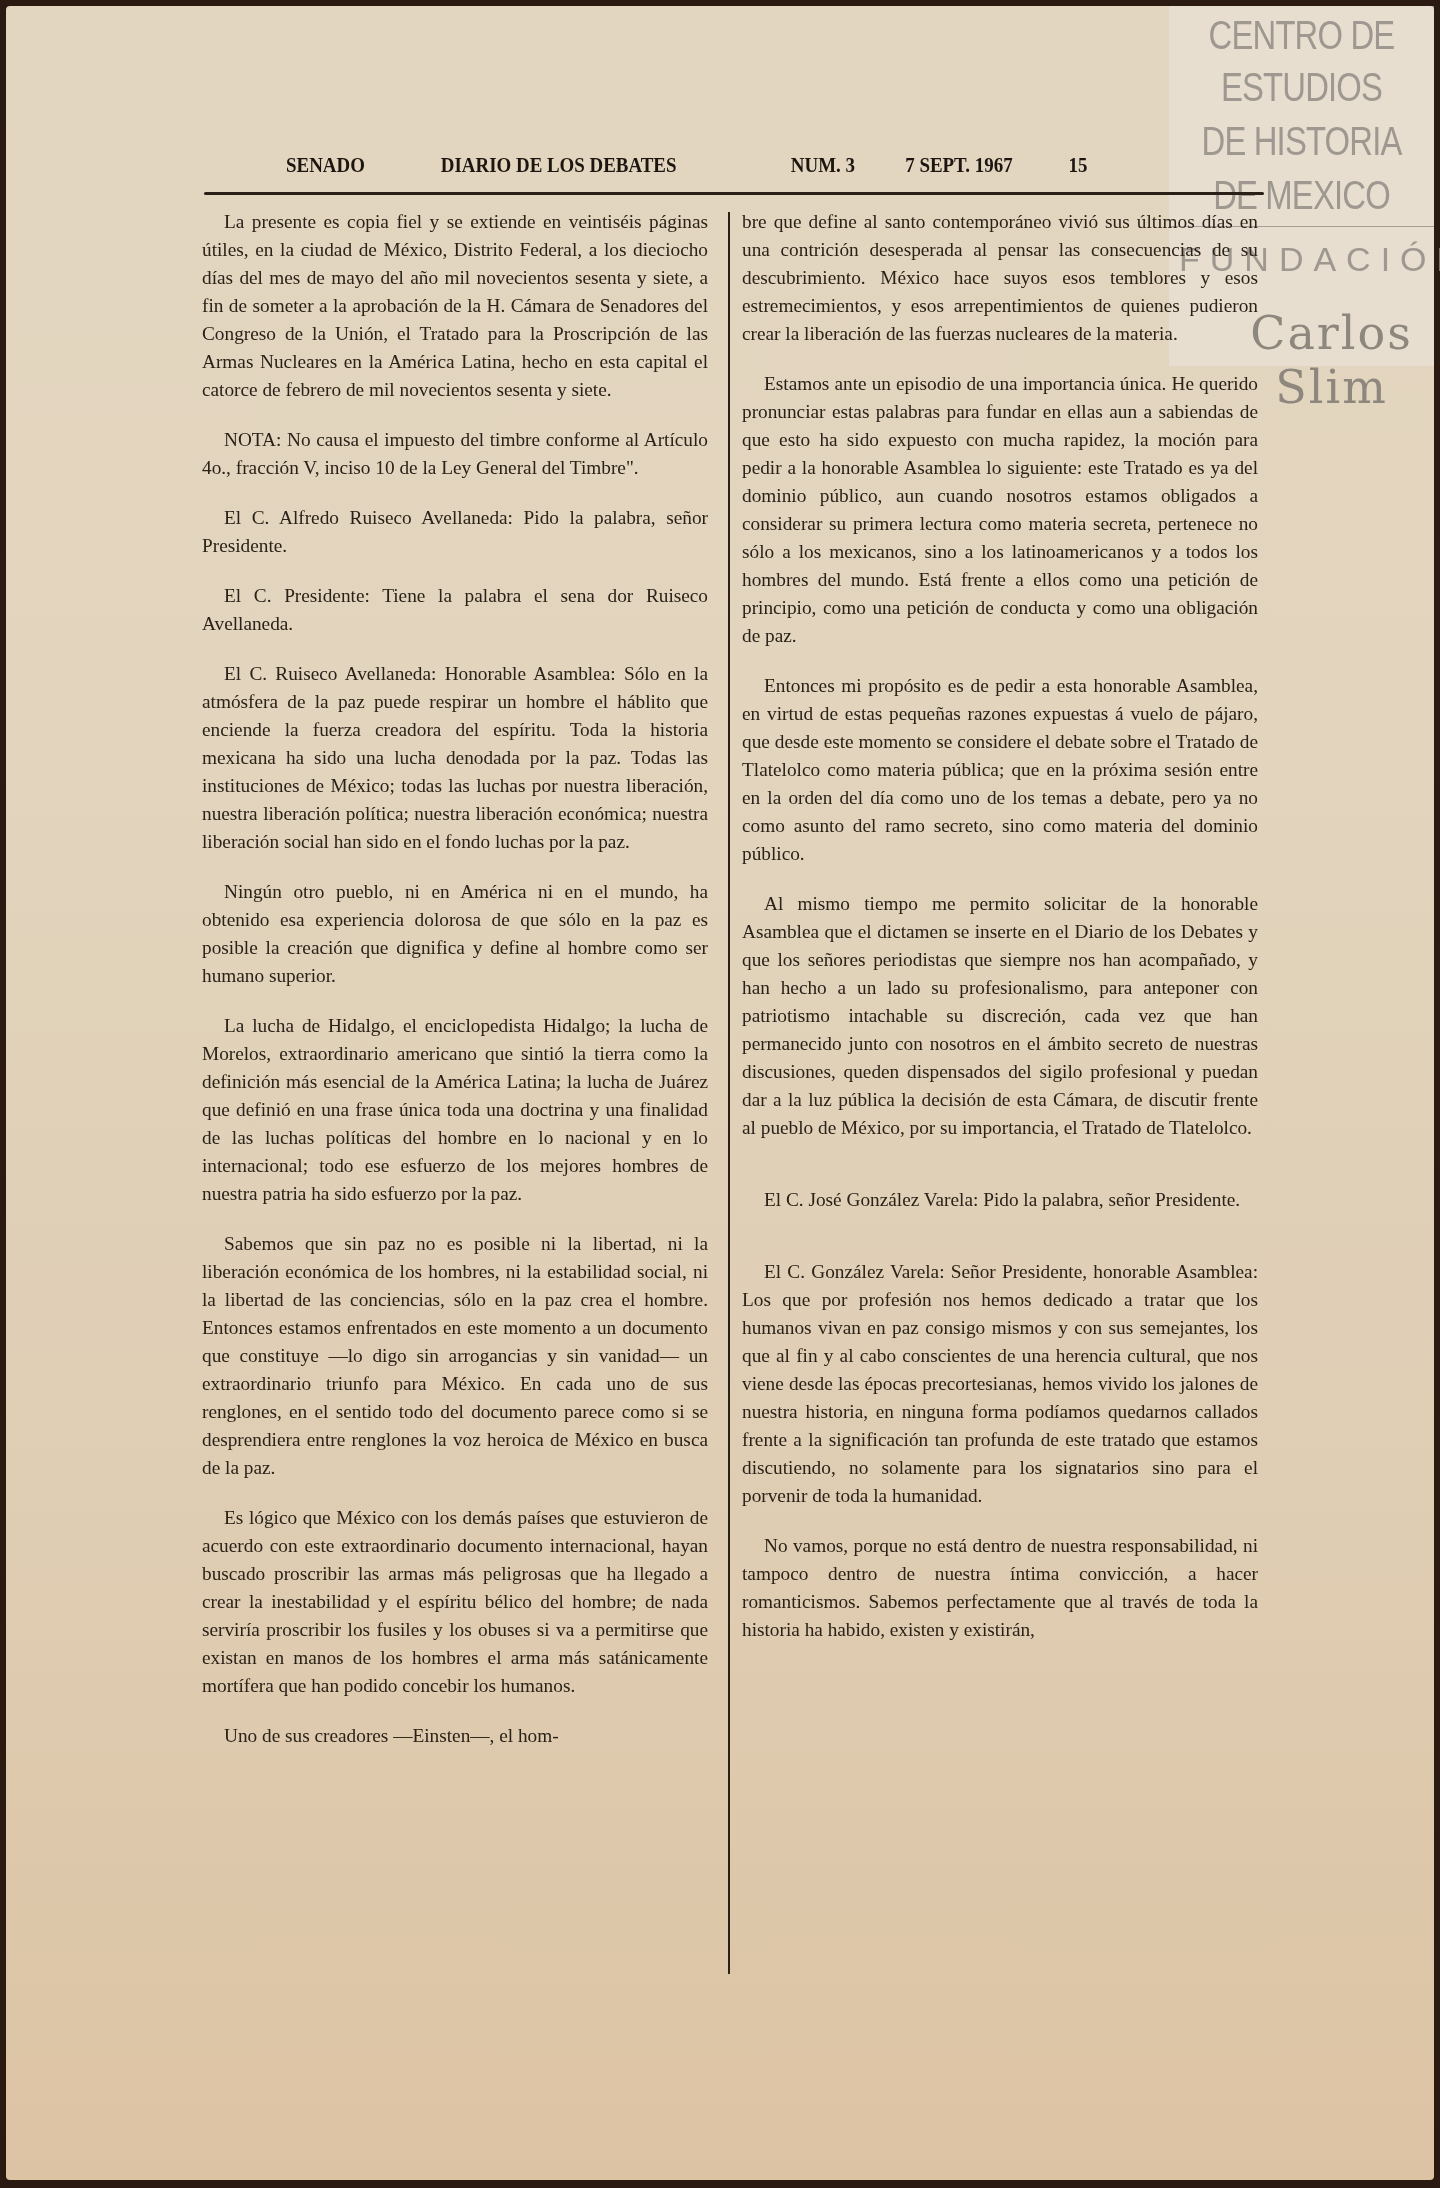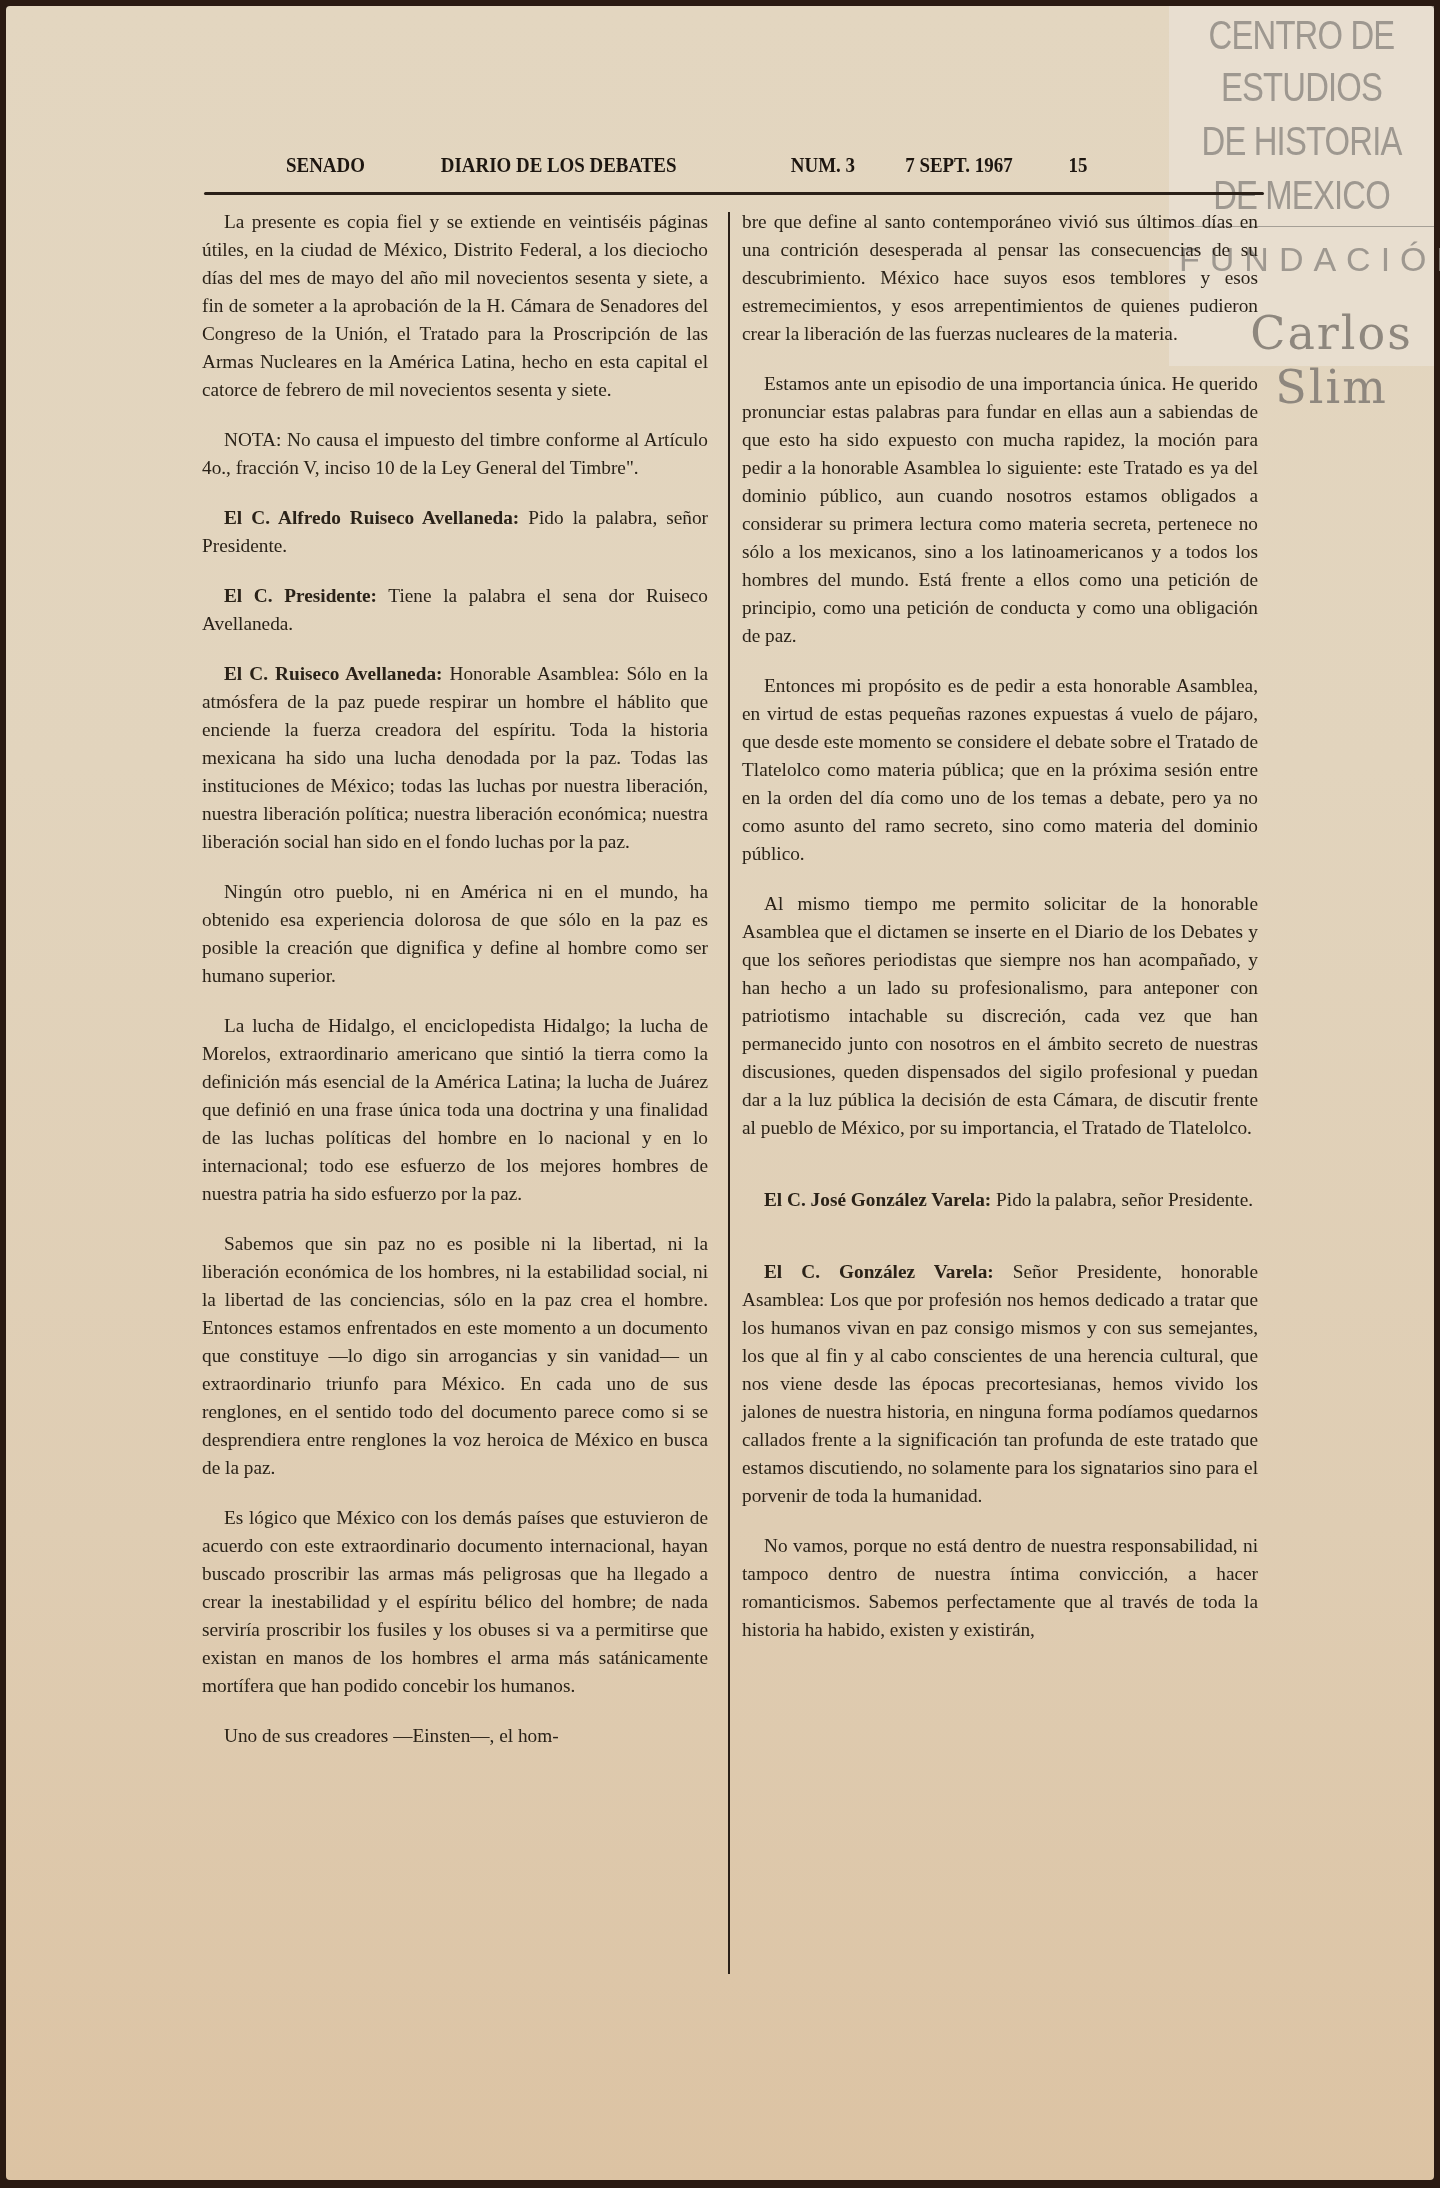--- a/index.html
+++ b/index.html
@@ -47,21 +47,21 @@
     position: absolute; top: 206px; left: 722px; width: 2px; height: 1762px; background: #2a2018;
   }
   .col {
     position: absolute; top: 202px; color: #2a2218;
     font-size: 19.3px; line-height: 28px; text-align: justify; hyphens: none;
   }
   .col-left { left: 196px; width: 506px; }
   .col-right { left: 736px; width: 516px; }
   .para { margin: 0; text-indent: 22px; }
   .gap { height: 22px; }
-  .spk { font-weight: bold; font-family: "Liberation Serif", serif; margin-top: 36px; }
+  .spk { font-weight: normal; font-family: "Liberation Serif", serif; margin-top: 36px; }
   .noindent { text-indent: 0; }
 </style>
 </head>
 <body>
 
 <div class="page">
 
   <div class="watermark">
     <div class="wm-line wm-l1">CENTRO DE</div>
     <div class="wm-line wm-l2">ESTUDIOS</div>

